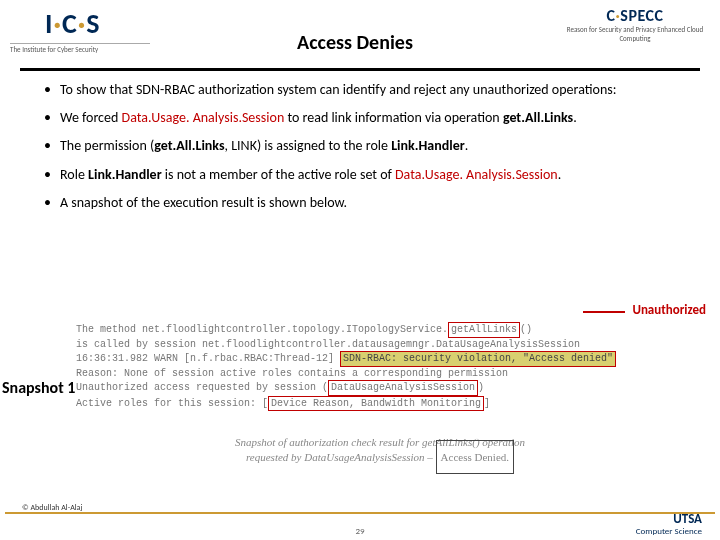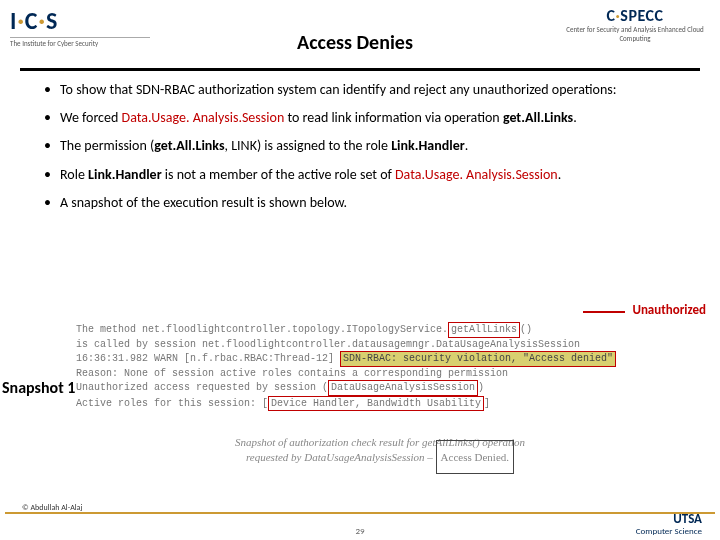--- a/index.html
+++ b/index.html
@@ -16,24 +16,25 @@
     align-items: flex-start;
     padding: 6px 10px 0 10px;
     height: 68px;
   }
   .logo-left {
     width: 140px;
     font-size: 8px;
     color: #003366;
   }
   .logo-left .ics {
-    font-size: 24px;
+    font-size: 28px;
     font-weight: bold;
     letter-spacing: 1px;
     color: #002855;
+    margin-left: 35px;
   }
   .logo-left .ics .dot { color: #c93; }
   .logo-left .tag {
     font-size: 7px;
     color: #555;
     border-top: 1px solid #aaa;
     margin-top: 2px;
     padding-top: 1px;
   }
   .title {
@@ -178,21 +179,21 @@
   <div class="logo-left">
     <div class="ics">I<span class="dot">·</span>C<span class="dot">·</span>S</div>
     <div class="tag">The Institute for Cyber Security</div>
   </div>
   <div class="title">
     <br>
     <span>Access Denies</span>
   </div>
   <div class="logo-right">
     <div class="cspecc">C<span class="dot">·</span>SPECC</div>
-    <div>Center for Security and Analysis Enhanced Cloud Computing</div>
+    <div>Reason for Security and Privacy Enhanced Cloud Computing</div>
   </div>
 </div>
 
 <div class="hr"></div>
 
 <div class="content">
   <ul>
     <li>To show that SDN-RBAC authorization system can identify and reject any unauthorized operations:</li>
     <li>
       <span>We forced </span><span class="red">Data.Usage. Analysis.Session</span><span> to read link information via operation </span><span class="b">get.All.Links</span><span>.</span>
@@ -210,21 +211,21 @@
 <div class="unauth-line"></div>
 <div class="unauth-label">Unauthorized</div>
 <div class="snapshot-label">Snapshot 1</div>
 
 <div class="console">
   <div class="row"><span>The method net.floodlightcontroller.topology.ITopologyService.</span><span class="box-red">getAllLinks</span><span>()</span></div>
   <div class="row">is called by session net.floodlightcontroller.datausagemngr.DataUsageAnalysisSession</div>
   <div class="row"><span>16:36:31.982 WARN [n.f.rbac.RBAC:Thread-12] </span><span class="hl-y">SDN-RBAC: security violation, "Access denied"</span></div>
   <div class="row">Reason: None of session active roles contains a corresponding permission</div>
   <div class="row"><span>Unauthorized access requested by session (</span><span class="box-red">DataUsageAnalysisSession</span><span>)</span></div>
-  <div class="row"><span>Active roles for this session: [</span><span class="box-red">Device Handler, Bandwidth Usability</span><span>]</span></div>
+  <div class="row"><span>Active roles for this session: [</span><span class="box-red">Device Reason, Bandwidth Monitoring</span><span>]</span></div>
 </div>
 
 <div class="caption">
   <span>Snapshot of authorization check result for </span><span>getAllLinks()</span><span> operation</span><br>
   <span>requested by </span><span>DataUsageAnalysisSession</span><span> – </span><span class="nonit box">Access Denied.</span>
 </div>
 
 <div class="copyright">© Abdullah Al-Alaj</div>
 <div class="footer-line"></div>
 <div class="utsa">

